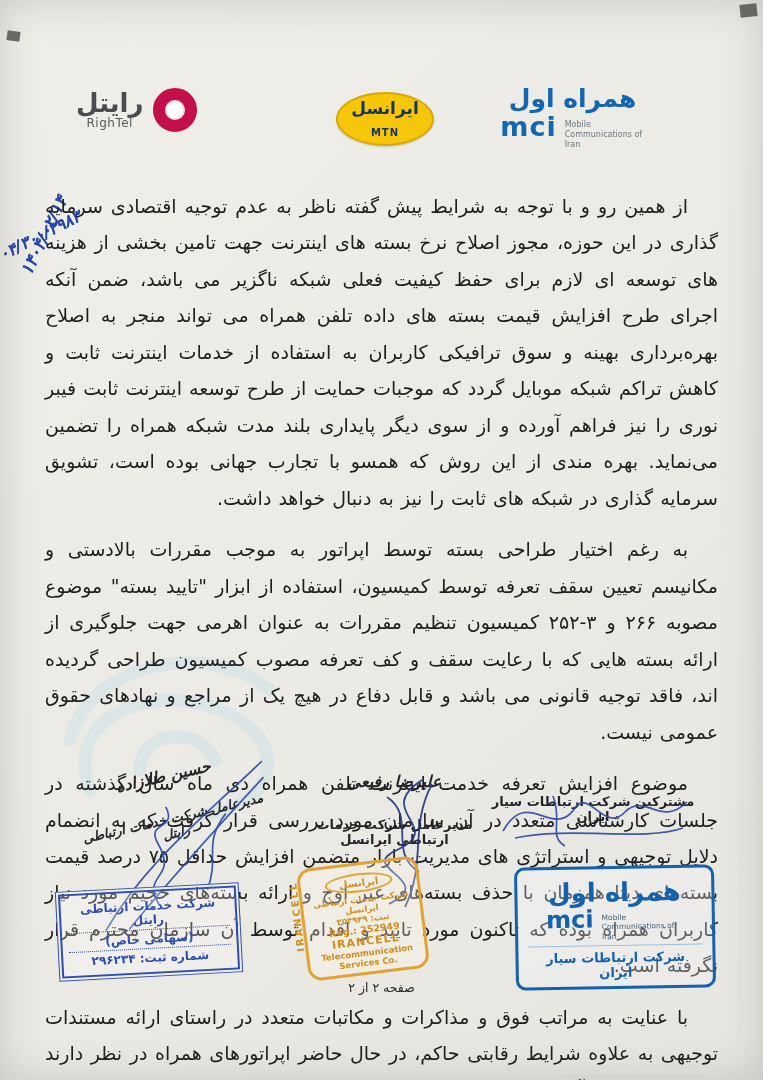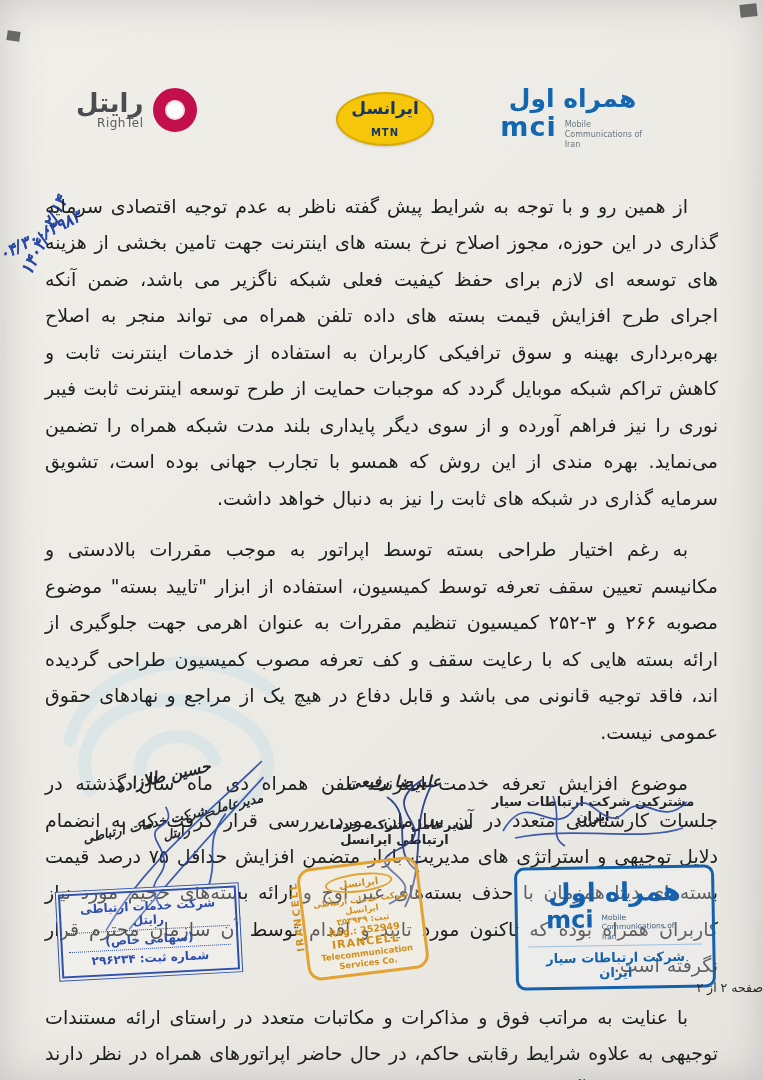--- a/index.html
+++ b/index.html
@@ -14,21 +14,21 @@
     background:linear-gradient(135deg,#efeee9 0%,#eceae5 55%,#e7e5e0 100%);
     box-shadow:inset 0 0 40px rgba(90,90,90,.25);
     overflow:hidden;
   }
   .corner-mark{position:absolute;background:#4a4a48;opacity:.8;}
   .cm-tl{left:7px;top:31px;width:13px;height:10px;transform:rotate(8deg);}
   .cm-tr{right:6px;top:4px;width:17px;height:13px;transform:rotate(-6deg);}
 
   
   .logo-rightel{position:absolute;left:76px;top:88px;display:flex;align-items:center;gap:10px;}
-  .rt-text{display:flex;flex-direction:column;align-items:flex-end;line-height:1.05;}
+  .rt-text{display:flex;flex-direction:column;align-items:center;line-height:1.05;}
   .rt-fa{font-size:26px;font-weight:bold;color:#4c4c50;direction:rtl;}
   .rt-en{font-size:12px;color:#5a5a60;letter-spacing:.5px;}
   .rt-ring{width:44px;height:44px;border-radius:50%;border:12px solid #c40f4d;box-sizing:border-box;background:#fdfdfd;box-shadow:inset 0 0 0 2px #f4dfe6;}
 
   .logo-irancell{position:absolute;left:336px;top:92px;width:94px;height:50px;background:#f6c60a;border:2px solid #d9a900;border-radius:50%;display:flex;flex-direction:column;align-items:center;justify-content:center;line-height:1;box-shadow:0 1px 2px rgba(0,0,0,.15);}
   .ic-fa{font-size:17px;font-weight:bold;color:#173561;direction:rtl;}
   .ic-en{font-size:10px;font-weight:bold;color:#173561;letter-spacing:1px;margin-top:11px;}
 
   .logo-mci{position:absolute;right:98px;top:84px;width:185px;}
   .mci-fa{font-size:25px;font-weight:bold;color:#1367b1;direction:rtl;text-align:center;letter-spacing:-1px;}
@@ -93,21 +93,21 @@
     transform:rotate(-1deg);text-align:center;
     background:rgba(245,250,255,.3);
   }
   .stamp-mci .fa{font-size:26px;font-weight:bold;color:#1461ad;direction:rtl;letter-spacing:-1px;}
   .stamp-mci .row{display:flex;justify-content:center;align-items:flex-start;gap:8px;margin-top:2px;}
   .stamp-mci .word{font-size:24px;font-weight:bold;color:#1461ad;line-height:.9;}
   .stamp-mci .tag{font-size:7.5px;color:#44627c;text-align:left;line-height:1.25;padding-top:4px;max-width:82px;}
   .stamp-mci .co{font-size:13px;font-weight:bold;color:#1461ad;direction:rtl;border-top:1px solid #9cc0de;margin-top:4px;padding-top:4px;}
 
   
-  .page-footer{position:absolute;left:0;right:0;top:980px;font-size:12.5px;color:#2a2a2a;direction:rtl;}
+  .page-footer{position:absolute;left:0;right:0;top:980px;text-align:center;font-size:12.5px;color:#2a2a2a;direction:rtl;}
 </style>
 </head>
 <body>
 
 <div class="page">
 
   <div class="corner-mark cm-tl"></div>
   <div class="corner-mark cm-tr"></div>
 
   <div class="logo-rightel">

